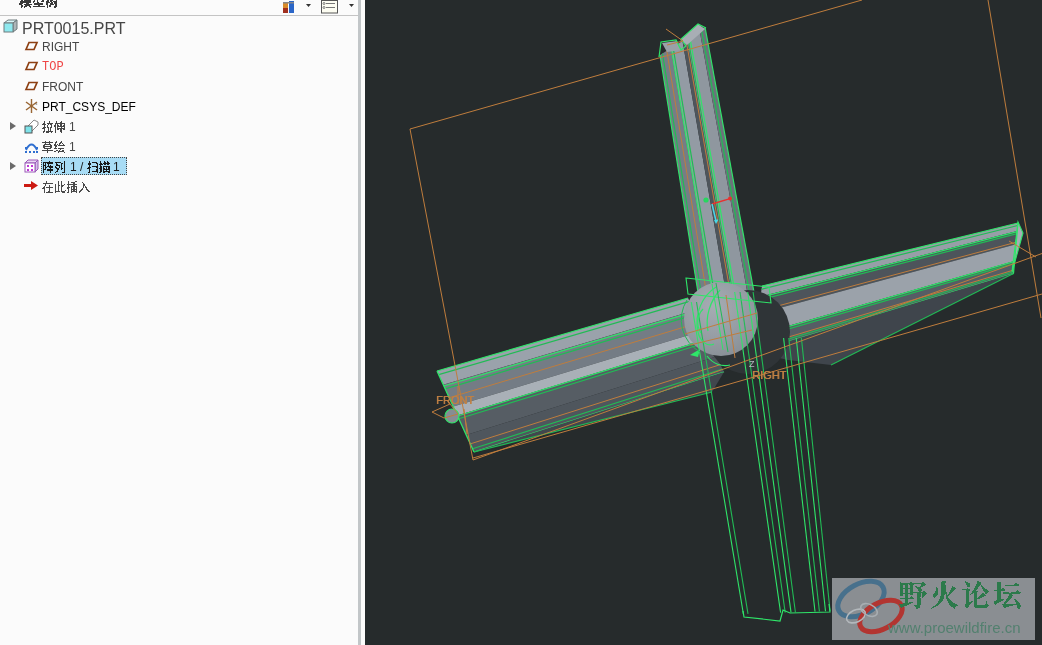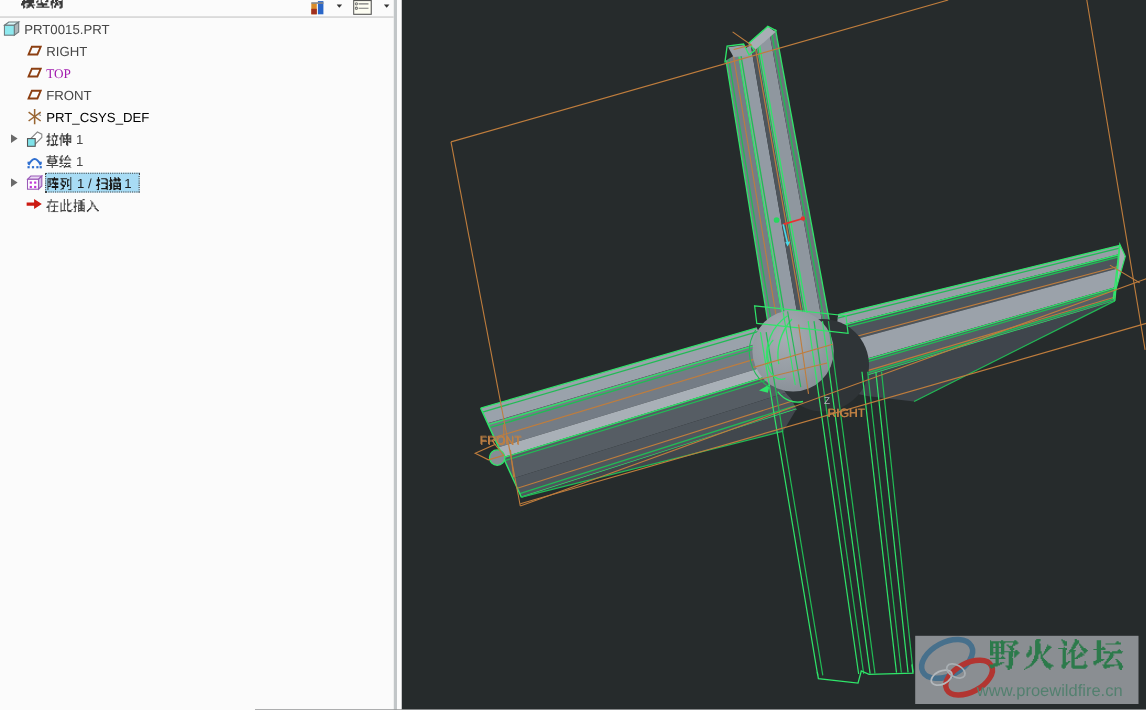--- a/index.html
+++ b/index.html
@@ -22,29 +22,29 @@
     </svg>
     <svg style="position:absolute;left:349px;top:0px" width="8" height="8">
       <polygon points="0,4 5,4 2.5,7" fill="#333"></polygon>
     </svg>
     <div style="position:absolute;left:0;top:15px;width:358px;height:1px;background:#c4c4c4"></div>
     <svg style="position:absolute;left:3px;top:19px" width="16" height="15">
       <polygon points="1,4 5,1 14,1 10,4" fill="#d9f6f8" stroke="#6e7a7d" stroke-width="1"></polygon>
       <polygon points="10,4 14,1 14,10 10,13" fill="#aeb6b9" stroke="#6e7a7d" stroke-width="1"></polygon>
       <rect x="1" y="4" width="9" height="9" fill="#8ee9ef" stroke="#6e7a7d"></rect>
     </svg>
-    <div style="position:absolute;left:22px;top:19.5px;font-family:'Liberation Sans',sans-serif;font-size:12px;color:#464646;white-space:pre;">PRT0015.PRT</div>
+    <div style="position:absolute;left:22px;top:19.5px;font-family:'Liberation Sans',sans-serif;font-size:16px;color:#464646;white-space:pre;">PRT0015.PRT</div>
     <svg style="position:absolute;left:24px;top:40px" width="15" height="12">
       <path d="M2,9.5 L5,2.5 L13,2.5 L10,9.5 z" fill="none" stroke="#8c3f12" stroke-width="1.7"></path>
     </svg>
     <div style="position:absolute;left:42px;top:39.5px;font-family:'Liberation Sans',sans-serif;font-size:12px;color:#464646;white-space:pre;">RIGHT</div>
     <svg style="position:absolute;left:24px;top:60px" width="15" height="12">
       <path d="M2,9.5 L5,2.5 L13,2.5 L10,9.5 z" fill="none" stroke="#8c3f12" stroke-width="1.7"></path>
     </svg>
-    <div style="position:absolute;left:42px;top:59.5px;font-family:Liberation Serif, serif;font-size:12px;color:#a21caf;white-space:pre;">TOP</div>
+    <div style="position:absolute;left:42px;top:59.5px;font-family:Liberation Mono, monospace;font-size:12px;color:#ef4444;white-space:pre;">TOP</div>
     <svg style="position:absolute;left:24px;top:80px" width="15" height="12">
       <path d="M2,9.5 L5,2.5 L13,2.5 L10,9.5 z" fill="none" stroke="#8c3f12" stroke-width="1.7"></path>
     </svg>
     <div style="position:absolute;left:42px;top:79.5px;font-family:'Liberation Sans',sans-serif;font-size:12px;color:#464646;white-space:pre;">FRONT</div>
     <svg style="position:absolute;left:24px;top:99px" width="16" height="15">
       <g stroke="#996633" stroke-width="1.4">
         <line x1="2" y1="11" x2="13" y2="3"></line>
         <line x1="2" y1="3" x2="13" y2="11"></line>
         <line x1="7.5" y1="0" x2="7.5" y2="14"></line>
       </g>

